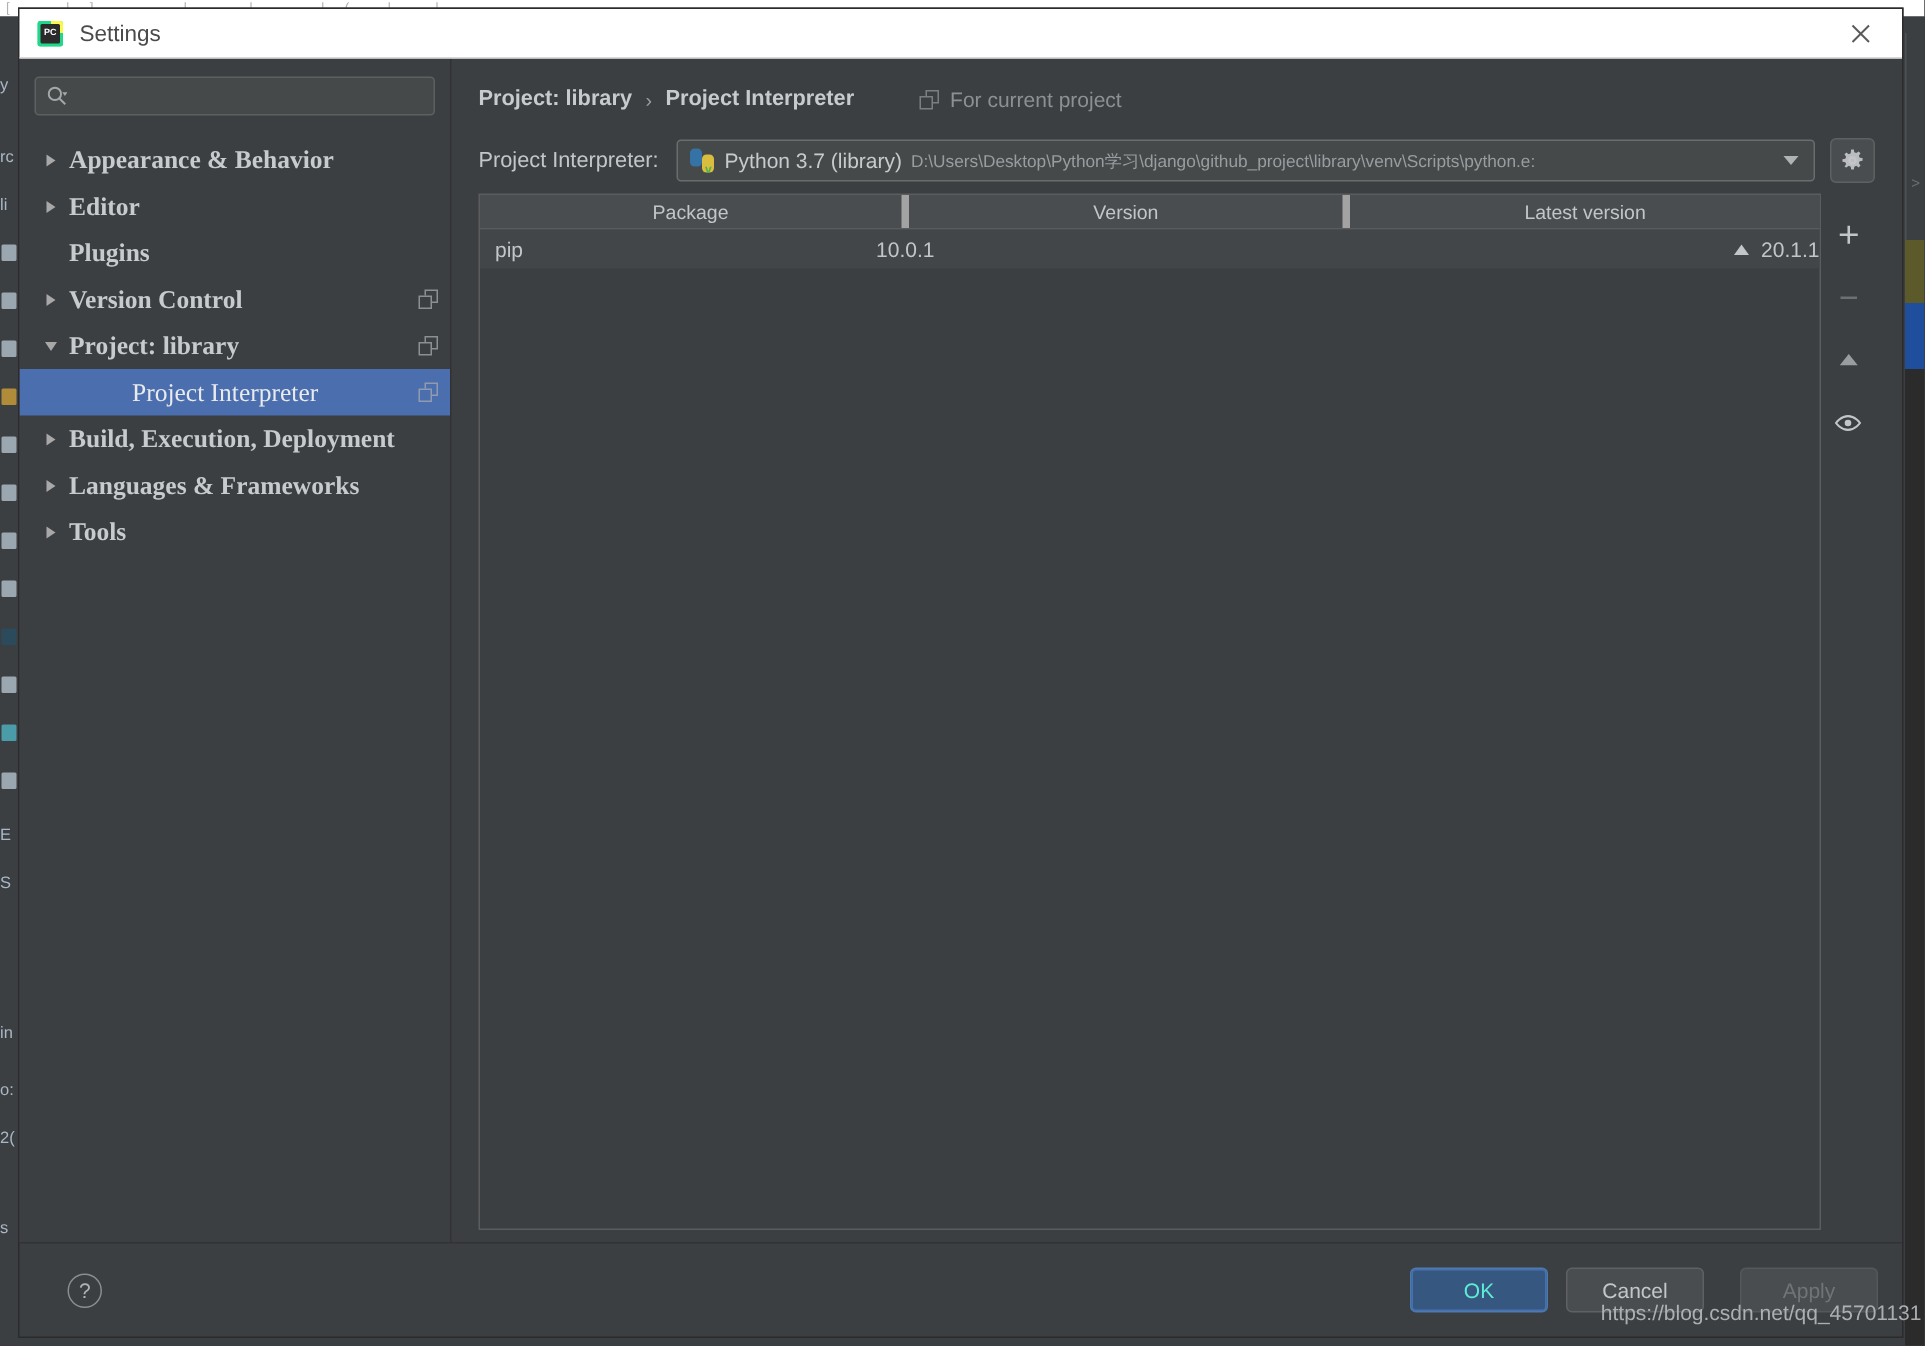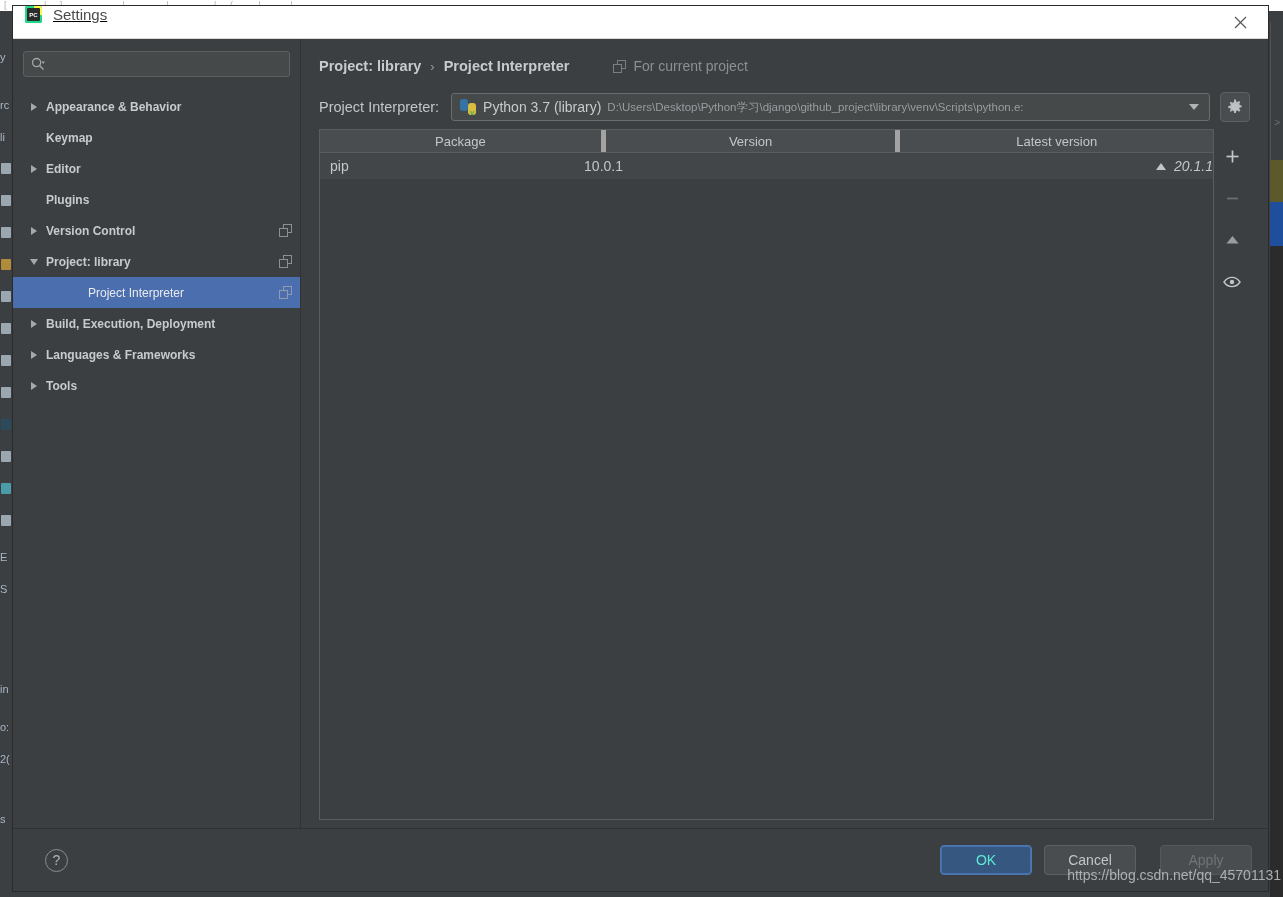--- a/index.html
+++ b/index.html
@@ -56,23 +56,22 @@
     position: absolute; left: 12px; top: 5px;
     width: 1257px; height: 887px;
     background: #3c3f41;
     border: 1px solid #2b2b2b;
     display: flex; flex-direction: column;
   }
 
   
   .titlebar {
     height: 33px; background: #ffffff; flex: none;
-    display: flex; align-items: flex-start; position: relative;
+    display: flex; align-items: center; position: relative;
     border-bottom: 1px solid #d9d9d9;
-    text-decoration: underline;
   }
   .pc-logo {
     width: 17px; height: 17px; margin-left: 12px; flex: none;
     position: relative; border-radius: 2px; overflow: hidden;
     background: #21d789;
   }
   .pc-logo .q1 { position: absolute; left: 0; top: 0; width: 50%; height: 50%; background: #21d789; }
   .pc-logo .q2 { position: absolute; right: 0; top: 0; width: 50%; height: 50%; background: #fcf84a; }
   .pc-logo .q3 { position: absolute; left: 0; bottom: 0; width: 50%; height: 50%; background: #21d789; }
   .pc-logo .q4 { position: absolute; right: 0; bottom: 0; width: 50%; height: 50%; background: #21d789; }
@@ -128,22 +127,22 @@
     border-top: 4.5px solid transparent;
     border-bottom: 4.5px solid transparent;
   }
   .tree-arrow .tri-d {
     width: 0; height: 0;
     border-top: 6px solid #a8a8a8;
     border-left: 4.5px solid transparent;
     border-right: 4.5px solid transparent;
   }
   .tree-label {
-    font-size: 12px; color: #c8cbcd; flex: 1;
-    font-family: Liberation Sans, sans-serif;
+    font-size: 17px; color: #c8cbcd; flex: 1;
+    font-family: Liberation Serif, serif;
   }
   .tree-item.bold .tree-label { font-weight: bold; }
   .tree-item.selected .tree-label { color: #e8eaec; }
   .copy-badge {
     width: 13px; height: 13px; flex: none; position: relative; opacity: .75;
   }
   .copy-badge .r1 {
     position: absolute; right: 0; top: 0; width: 9px; height: 9px;
     border: 1.4px solid #a8abad;
   }
@@ -213,21 +212,21 @@
   }
   .th.c1 { width: 32%; }
   .th.c2 { width: 33%; }
   .th.c3 { flex: 1; border-right: 0; }
   .tbl-body { flex: 1; overflow: hidden; }
   .tr { display: flex; height: 26px; align-items: center; }
   .tr.alt { background: #424648; }
   .td { font-size: 14px; color: #c3c6c9; display: flex; align-items: center; height: 100%; }
   .td.c1 { width: 32%; padding-left: 10px; }
   .td.c2 { width: 33%; padding-left: 10px; }
-  .td.c3 { flex: 1; padding-left: 10px; font-style: italic; }
+  .td.c3 { flex: 1; padding-left: 10px; }
   .up-arrow {
     width: 0; height: 0; margin-right: 8px; margin-left: 310px;
     border-bottom: 7px solid #c3c6c9;
     border-left: 5px solid transparent;
     border-right: 5px solid transparent;
   }
 
   .side-tools {
     width: 36px; flex: none; display: flex; flex-direction: column;
     align-items: center; padding-top: 14px; gap: 16px;
@@ -341,24 +340,20 @@
         </div>
       </div>
       <div class="tree" id="sidebar-tree">
           <div class="tree-item bold" style="padding-left: 14px;">
             <span class="tree-arrow">
               <span class="tri-r"></span>
             </span>
             <span class="tree-label">Appearance &amp; Behavior</span>
           </div>
           <div class="tree-item bold" style="padding-left: 14px;">
-            <span class="tree-arrow"></span>
-            <span class="tree-label">Keymap</span>
-          </div>
-          <div class="tree-item bold" style="padding-left: 14px;">
             <span class="tree-arrow">
               <span class="tri-r"></span>
             </span>
             <span class="tree-label">Editor</span>
           </div>
           <div class="tree-item bold" style="padding-left: 14px;">
             <span class="tree-arrow"></span>
             <span class="tree-label">Plugins</span>
           </div>
           <div class="tree-item bold" style="padding-left: 14px;">

